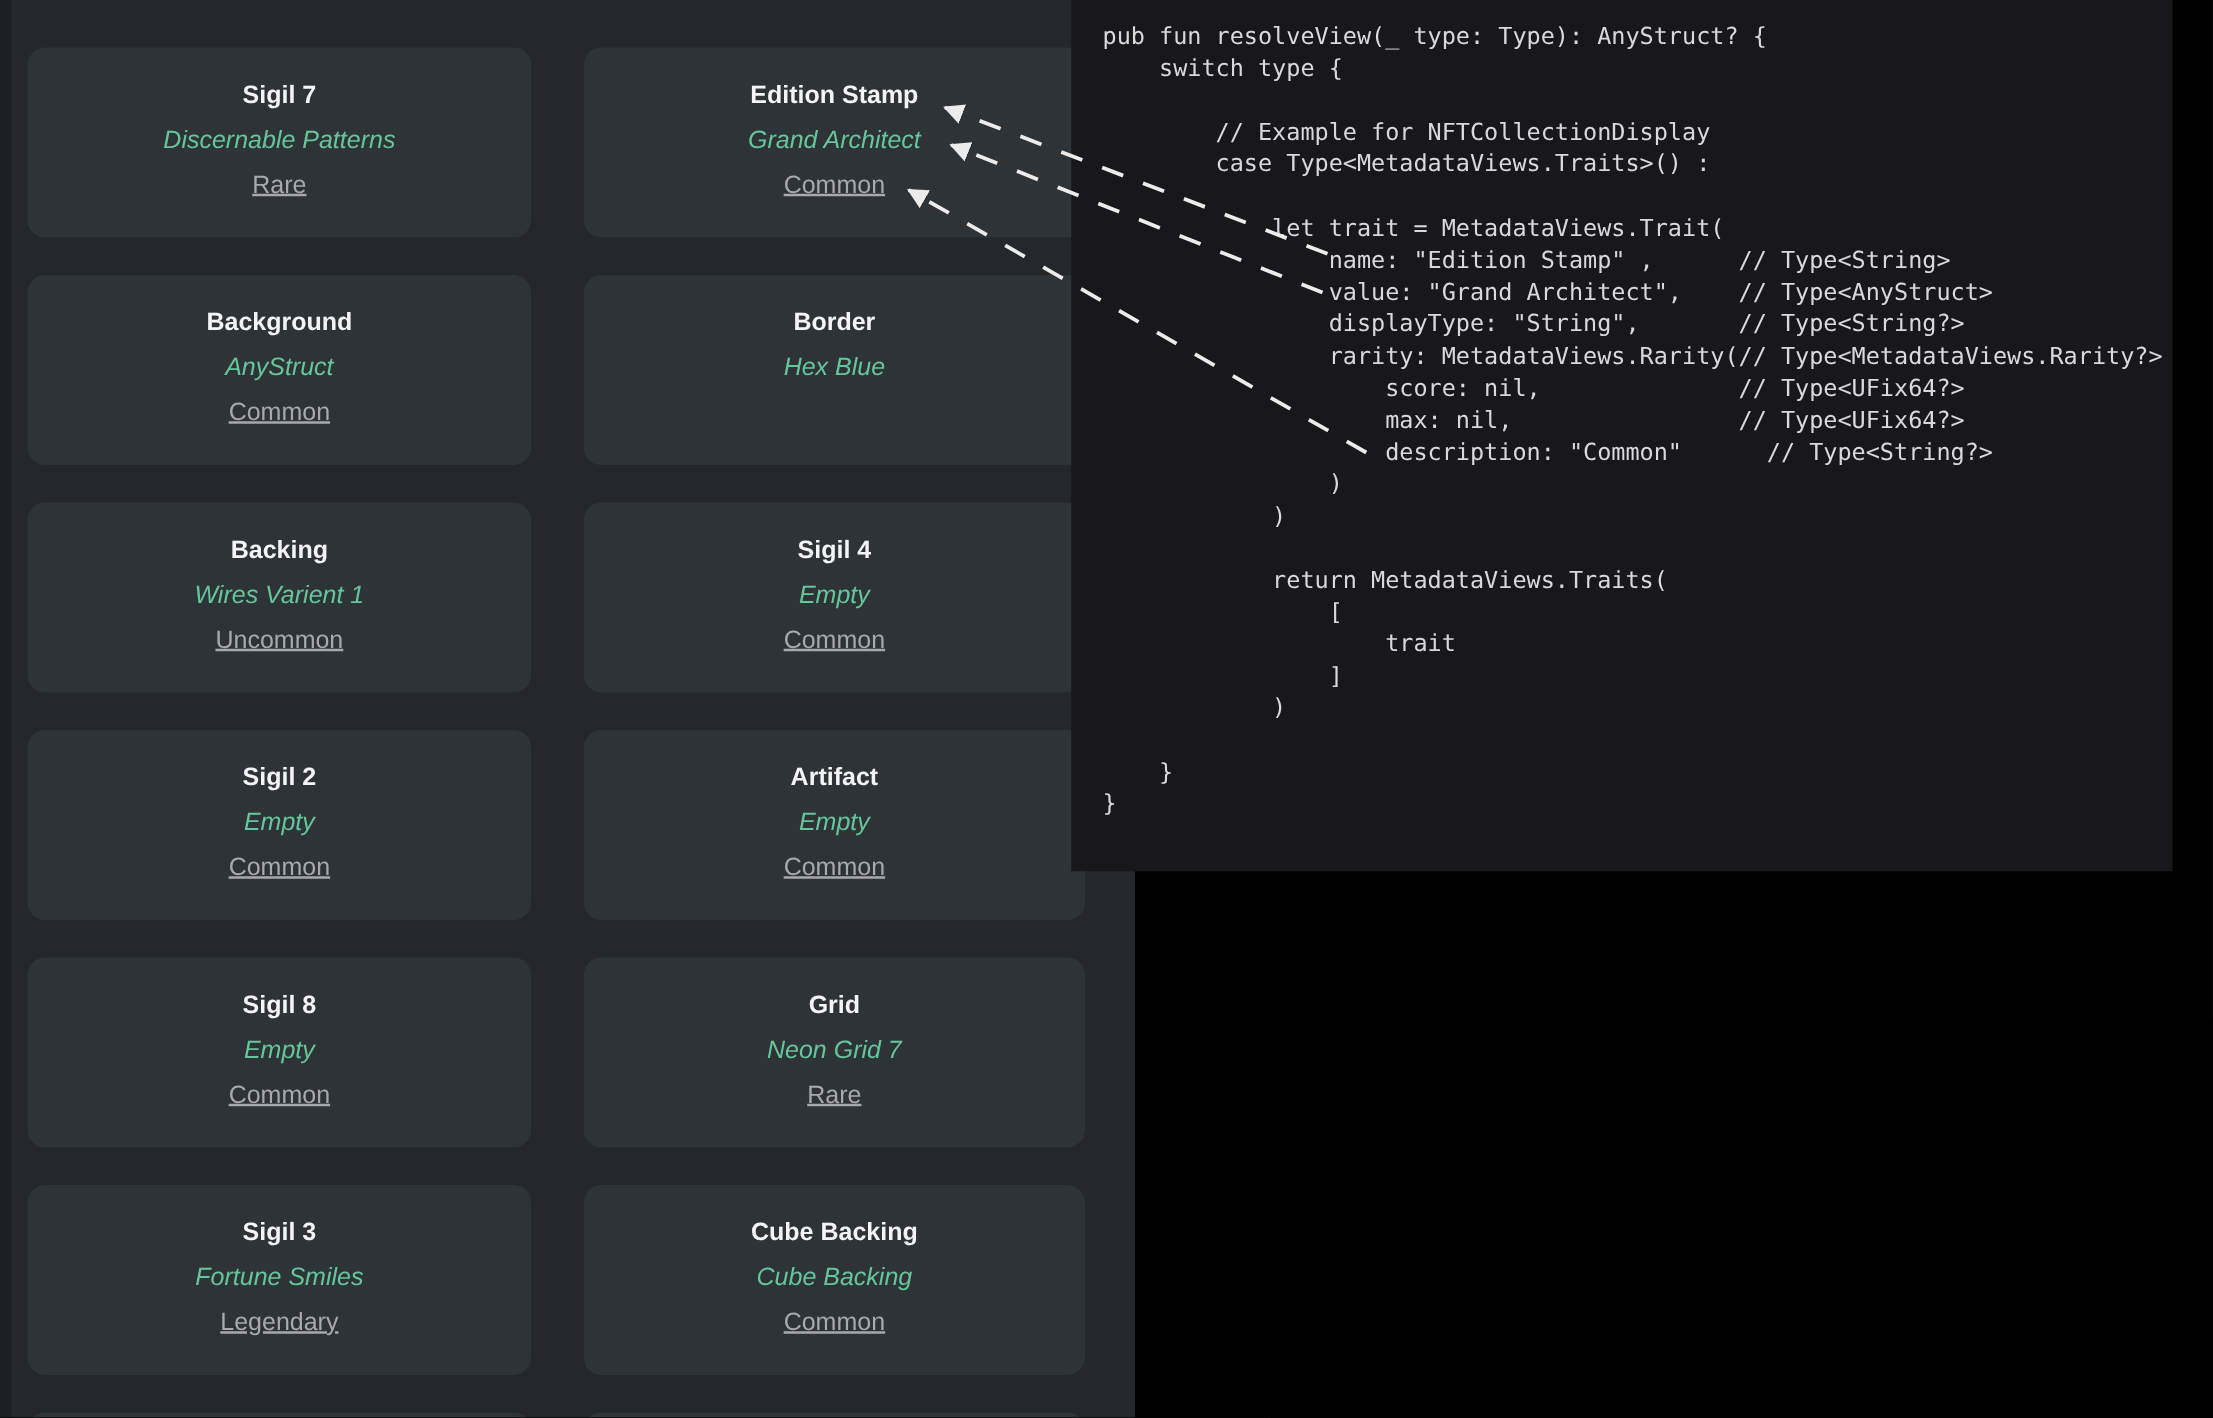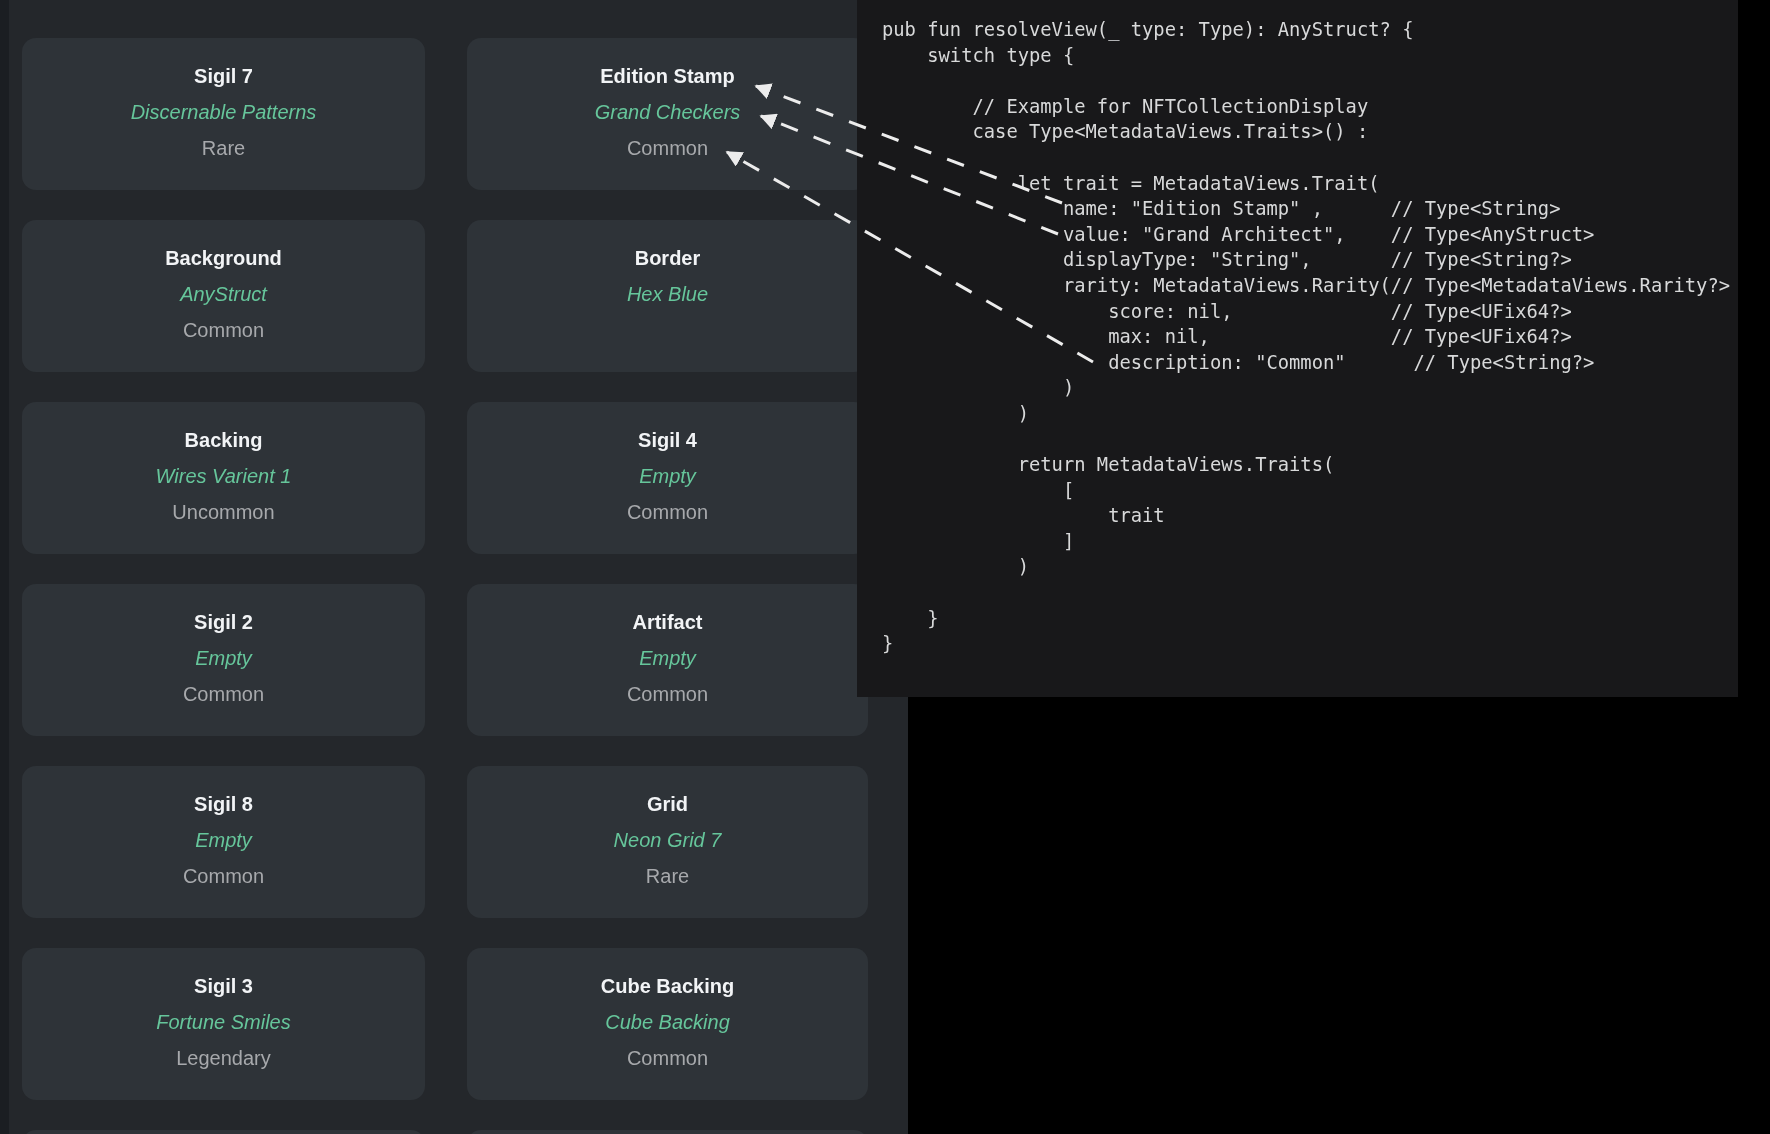--- a/index.html
+++ b/index.html
@@ -42,21 +42,21 @@
   .card {
     background: var(--card-bg, #2e3338);
     border-radius: 14px;
     padding-top: 20px;
     text-align: center;
     overflow: hidden;
   }
   .card div { line-height: 36px; font-size: 20px; white-space: nowrap; }
   .card-title  { color: var(--trait-name-color, #f2f4f6); font-weight: 700; }
   .card-value  { color: var(--trait-value-color, #66c69b); font-style: italic; }
-  .card-rarity { color: var(--trait-rarity-color, #a7a9ac); }
+  .card-rarity { color: var(--trait-rarity-color, #a7a9ac); text-decoration: underline; }
 
   
   .code-panel {
     position: absolute;
     left: 857px; top: 0;
     width: 881px;
     height: 697px;
     background: var(--code-bg, #18181a);
     z-index: 20;
     overflow: hidden;
@@ -93,21 +93,21 @@
   <div class="traits-panel">
     <div class="panel-edge"></div>
     <div class="cards" id="cards">
         <div class="card">
           <div class="card-title">Sigil 7</div>
           <div class="card-value">Discernable Patterns</div>
           <div class="card-rarity">Rare</div>
         </div>
         <div class="card">
           <div class="card-title">Edition Stamp</div>
-          <div class="card-value">Grand Checkers</div>
+          <div class="card-value">Grand Architect</div>
           <div class="card-rarity">Common</div>
         </div>
         <div class="card">
           <div class="card-title">Background</div>
           <div class="card-value">AnyStruct</div>
           <div class="card-rarity">Common</div>
         </div>
         <div class="card">
           <div class="card-title">Border</div>
           <div class="card-value">Hex Blue</div>

